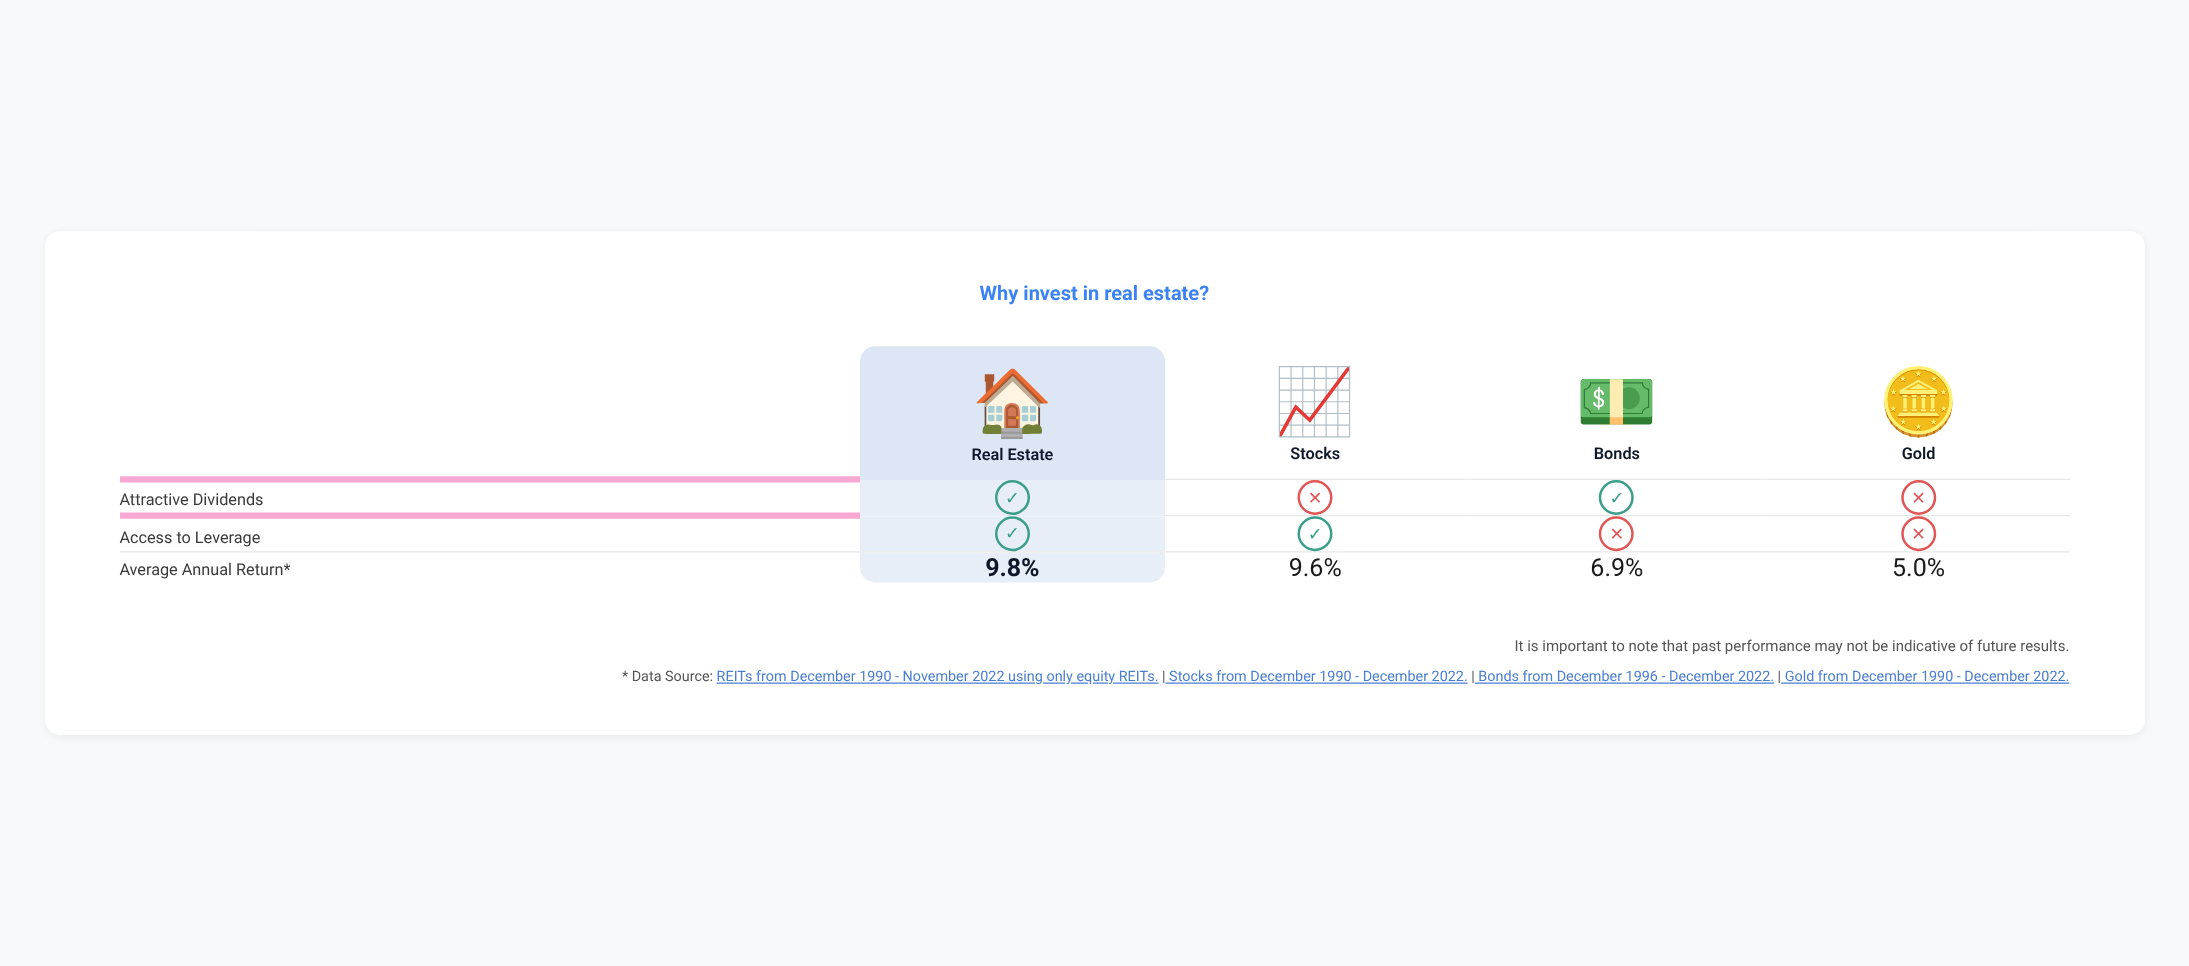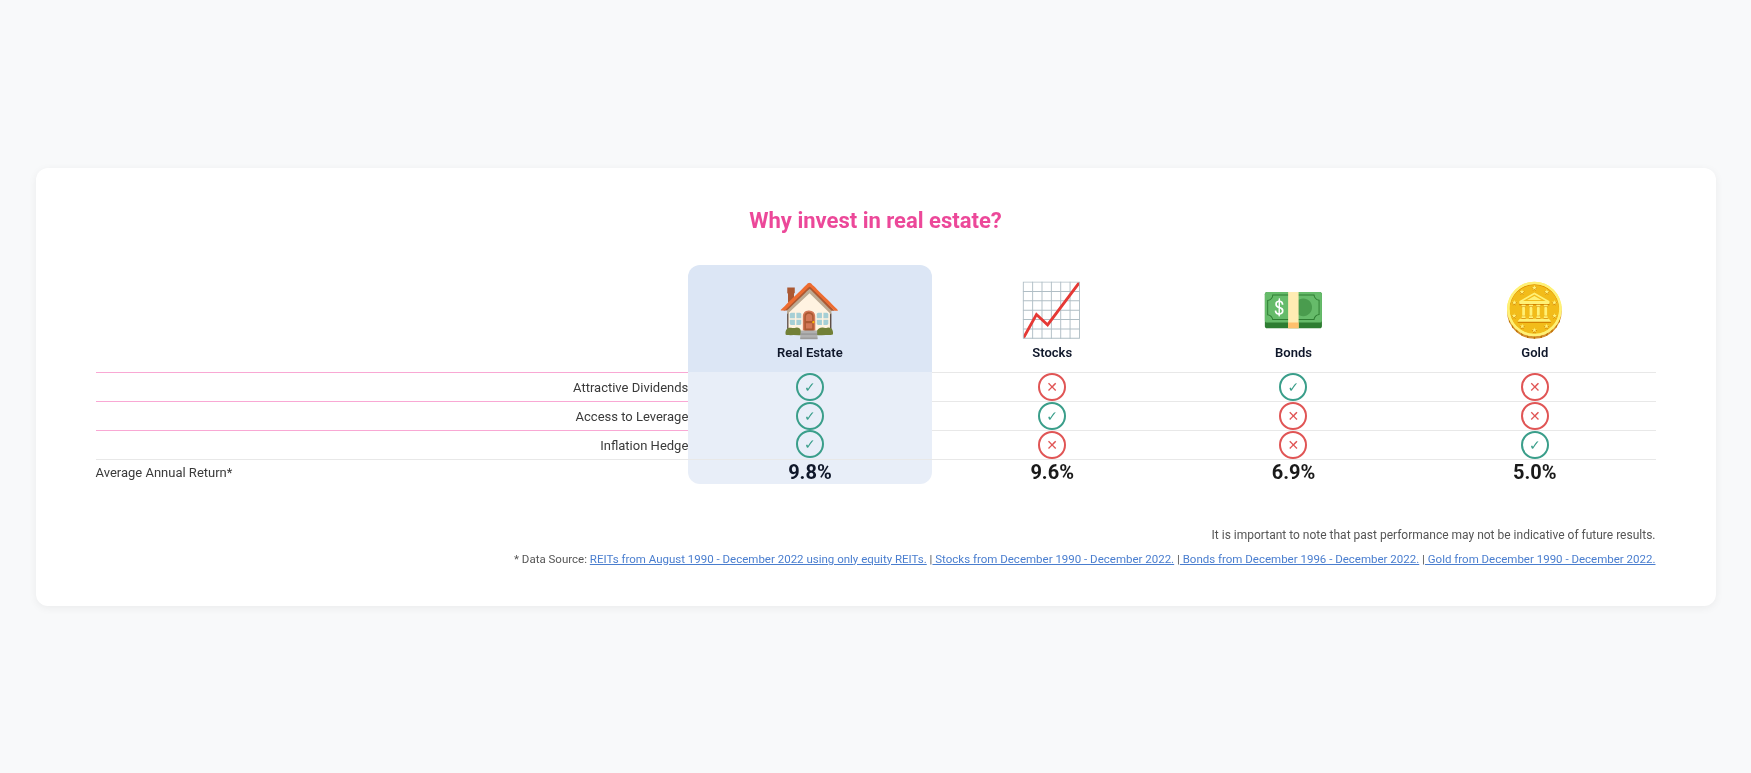--- a/index.html
+++ b/index.html
@@ -15,23 +15,23 @@
     .card {
       background: #fff;
       border-radius: 12px;
       padding: 40px 60px 40px 60px;
       width: 100%;
       max-width: 1680px;
       box-shadow: 0 2px 8px rgba(0,0,0,0.06);
     }
     .page-title {
       text-align: center;
-      font-size: 22px;
+      font-size: 16px;
       font-weight: 700;
-      color: #ec4899;
+      color: #3b82f6;
       margin-bottom: 32px;
     }
     .comparison-table {
       width: 100%;
       border-collapse: collapse;
     }
     .comparison-table th,
     .comparison-table td {
       text-align: center;
       padding: 0;
@@ -65,22 +65,21 @@
     .other-header {
       padding: 20px 20px 12px 20px;
       vertical-align: bottom;
     }
     
     .data-row td {
       padding: 0;
       border-top: 1px solid #e8e8e8;
     }
     .data-row td:first-child {
-      border-top: 1px solid #f9a8d4;
-      text-align: right;
+      border-top: 5px solid #f9a8d4;
     }
     .row-label {
       font-size: 13px;
       color: #3a3a3a;
       padding: 16px 0;
     }
     .cell-re {
       background: #e8eef8;
       padding: 16px 20px;
     }
@@ -106,21 +105,21 @@
       border-color: #e05555;
       color: #e05555;
     }
     
     .return-row td {
       border-top: 1px solid #e8e8e8;
       margin-left: 31px;
     }
     .return-value {
       font-size: 20px;
-      font-weight: 700;
+      font-weight: 400;
       color: #1a1a1a;
       padding: 20px 0;
     }
     .return-cell-re {
       background: #e8eef8;
       border-radius: 0 0 12px 12px;
       padding: 20px;
       font-size: 20px;
       font-weight: 700;
       color: #0f172a;
@@ -208,38 +207,31 @@
           <td class="cell-other"><span class="cross-icon">✕</span></td>
           <td class="cell-other"><span class="check-icon">✓</span></td>
           <td class="cell-other"><span class="cross-icon">✕</span></td>
         </tr>
         <tr class="data-row">
           <td class="label-cell"><span class="row-label">Access to Leverage</span></td>
           <td class="cell-re"><span class="check-icon">✓</span></td>
           <td class="cell-other"><span class="check-icon">✓</span></td>
           <td class="cell-other"><span class="cross-icon">✕</span></td>
           <td class="cell-other"><span class="cross-icon">✕</span></td>
-        </tr>
-        <tr class="data-row">
-          <td class="label-cell"><span class="row-label">Inflation Hedge</span></td>
-          <td class="cell-re"><span class="check-icon">✓</span></td>
-          <td class="cell-other"><span class="cross-icon">✕</span></td>
-          <td class="cell-other"><span class="cross-icon">✕</span></td>
-          <td class="cell-other"><span class="check-icon">✓</span></td>
         </tr>
         <tr class="return-row">
           <td class="return-label-cell"><span class="row-label">Average Annual Return*</span></td>
           <td class="return-cell-re">9.8%</td>
           <td class="return-value">9.6%</td>
           <td class="return-value">6.9%</td>
           <td class="return-value">5.0%</td>
         </tr>
       </tbody>
   </table>
 
   <div class="footnote-section">
     <p class="footnote-main">It is important to note that past performance may not be indicative of future results.</p>
     <div class="footnote-sources">
       <span>* Data Source:</span>
-      <span id="sources-links"><a href="#"> REITs from August 1990 - December 2022 using only equity REITs.</a> |<a href="#"> Stocks from December 1990 - December 2022.</a> |<a href="#"> Bonds from December 1996 - December 2022.</a> |<a href="#"> Gold from December 1990 - December 2022.</a></span>
+      <span id="sources-links"><a href="#"> REITs from December 1990 - November 2022 using only equity REITs.</a> |<a href="#"> Stocks from December 1990 - December 2022.</a> |<a href="#"> Bonds from December 1996 - December 2022.</a> |<a href="#"> Gold from December 1990 - December 2022.</a></span>
     </div>
   </div>
 </div>
 
 </body></html>

